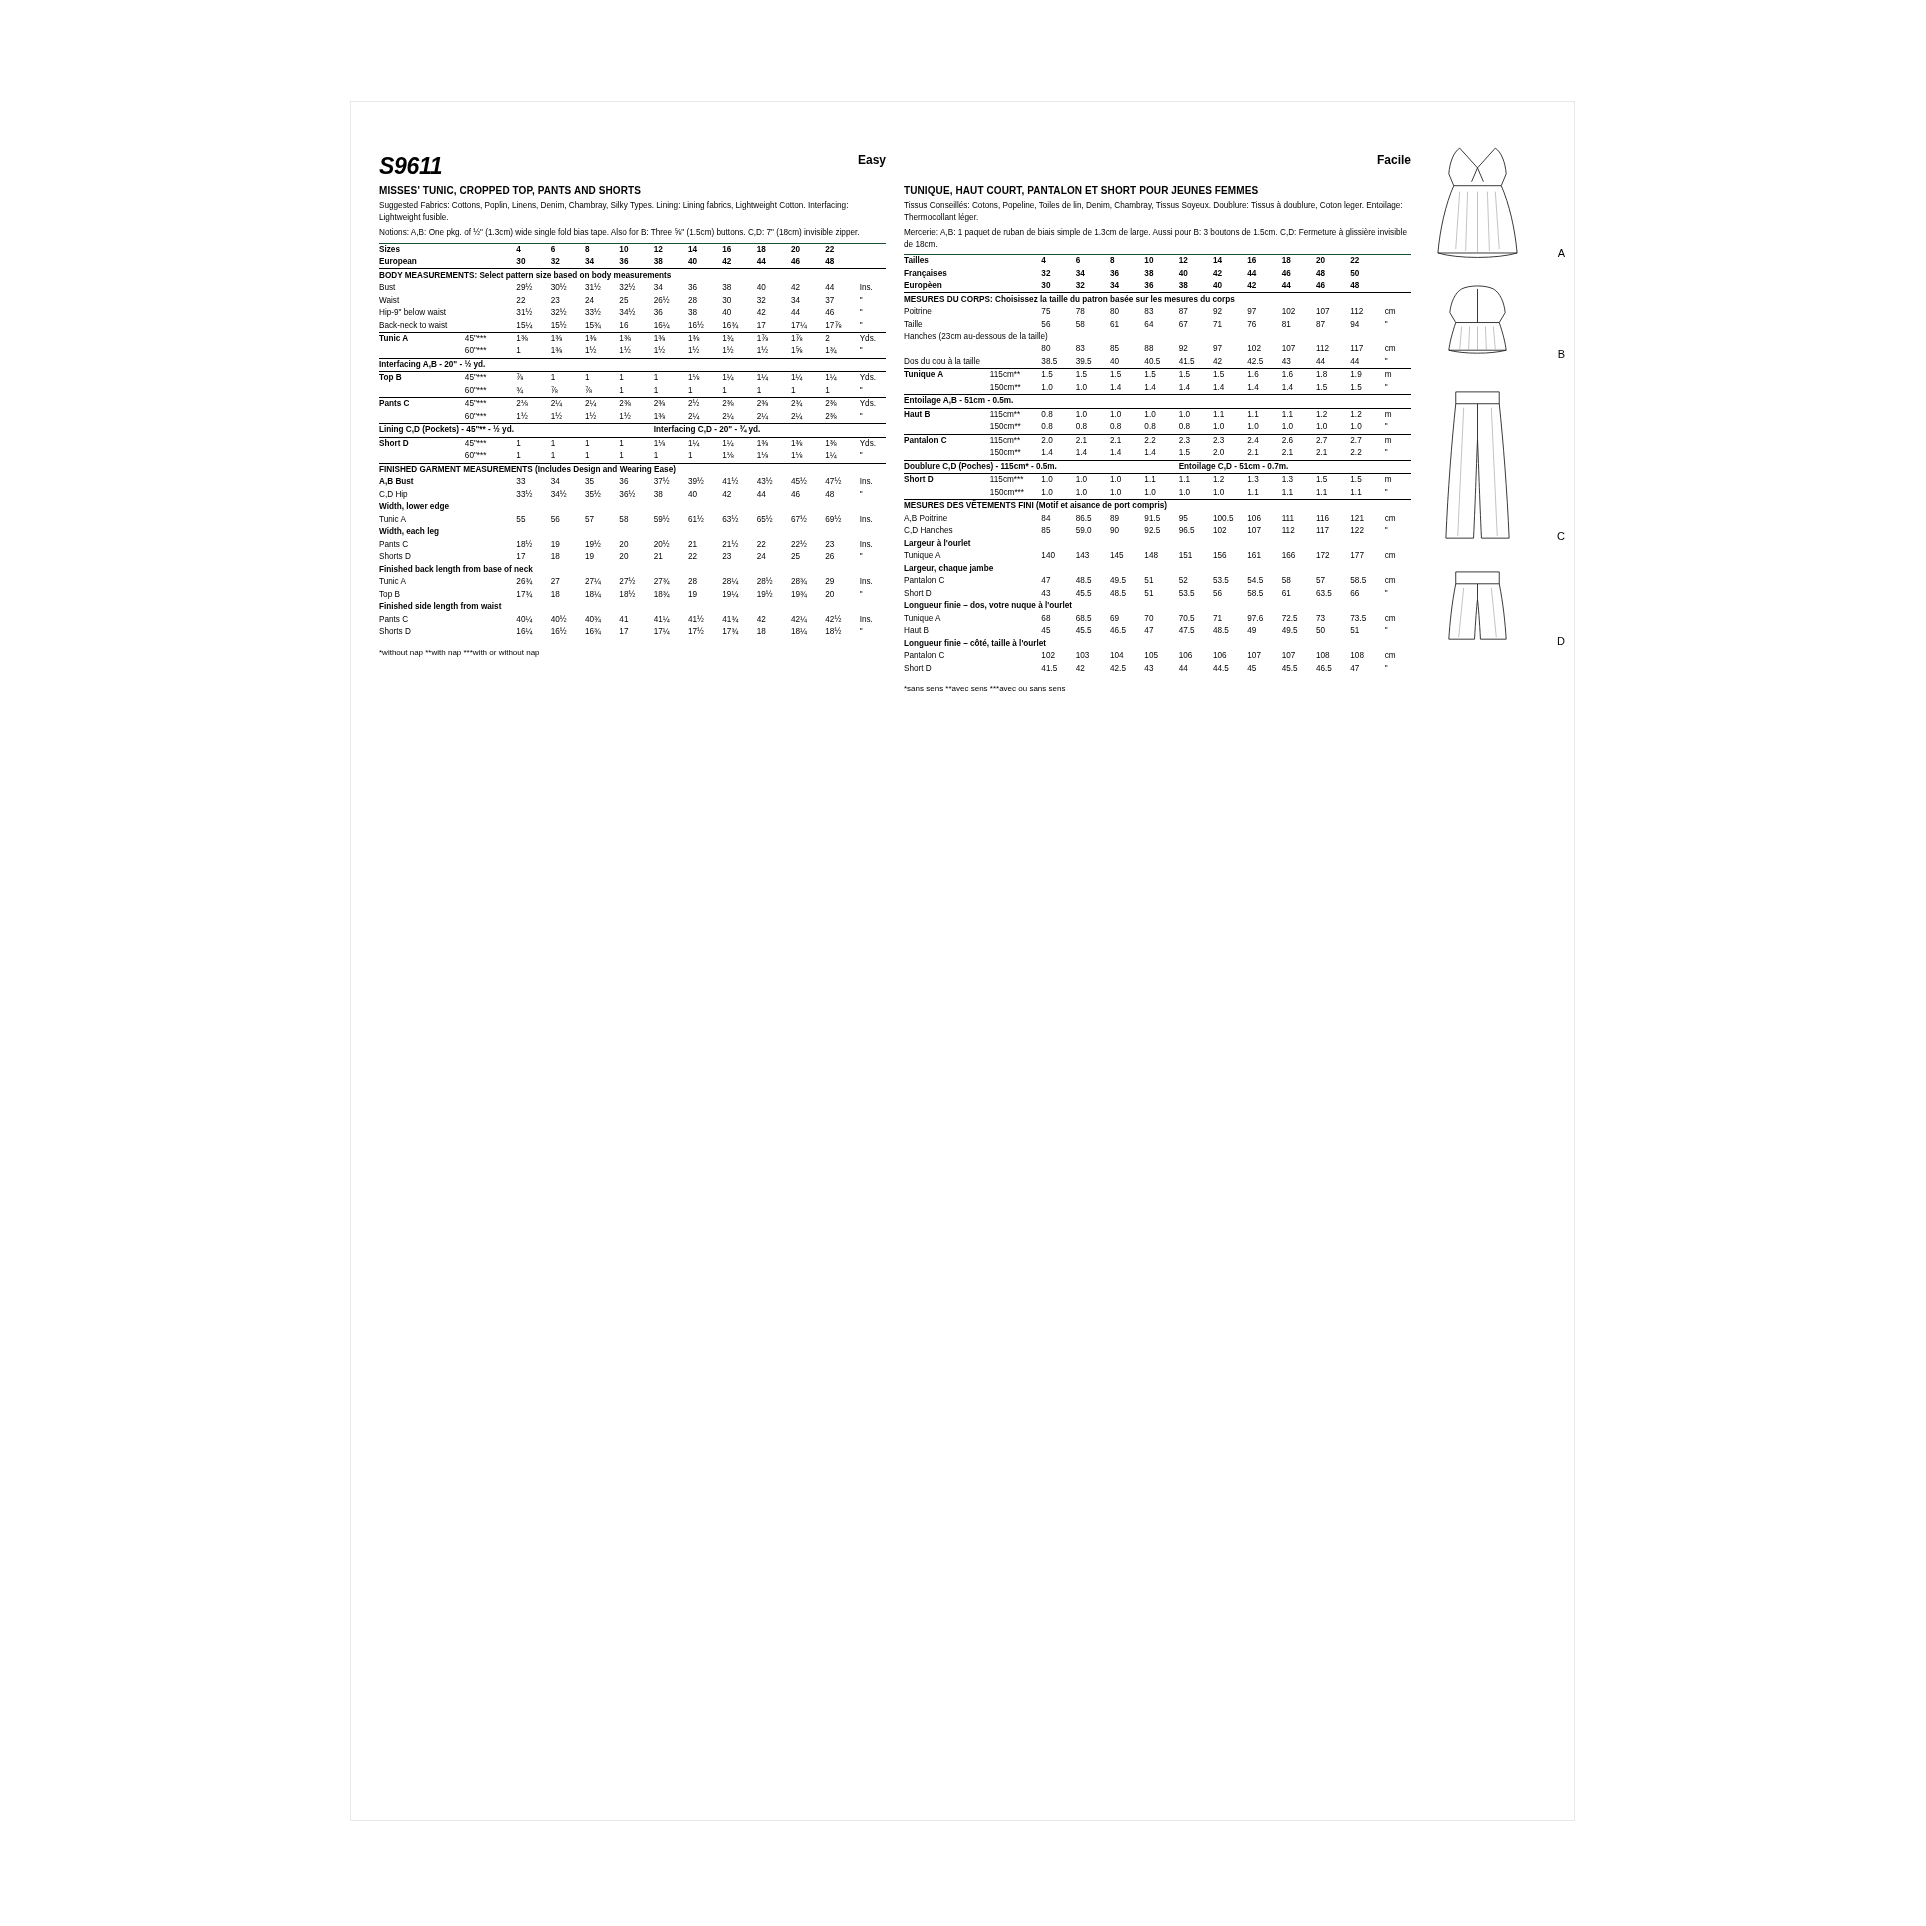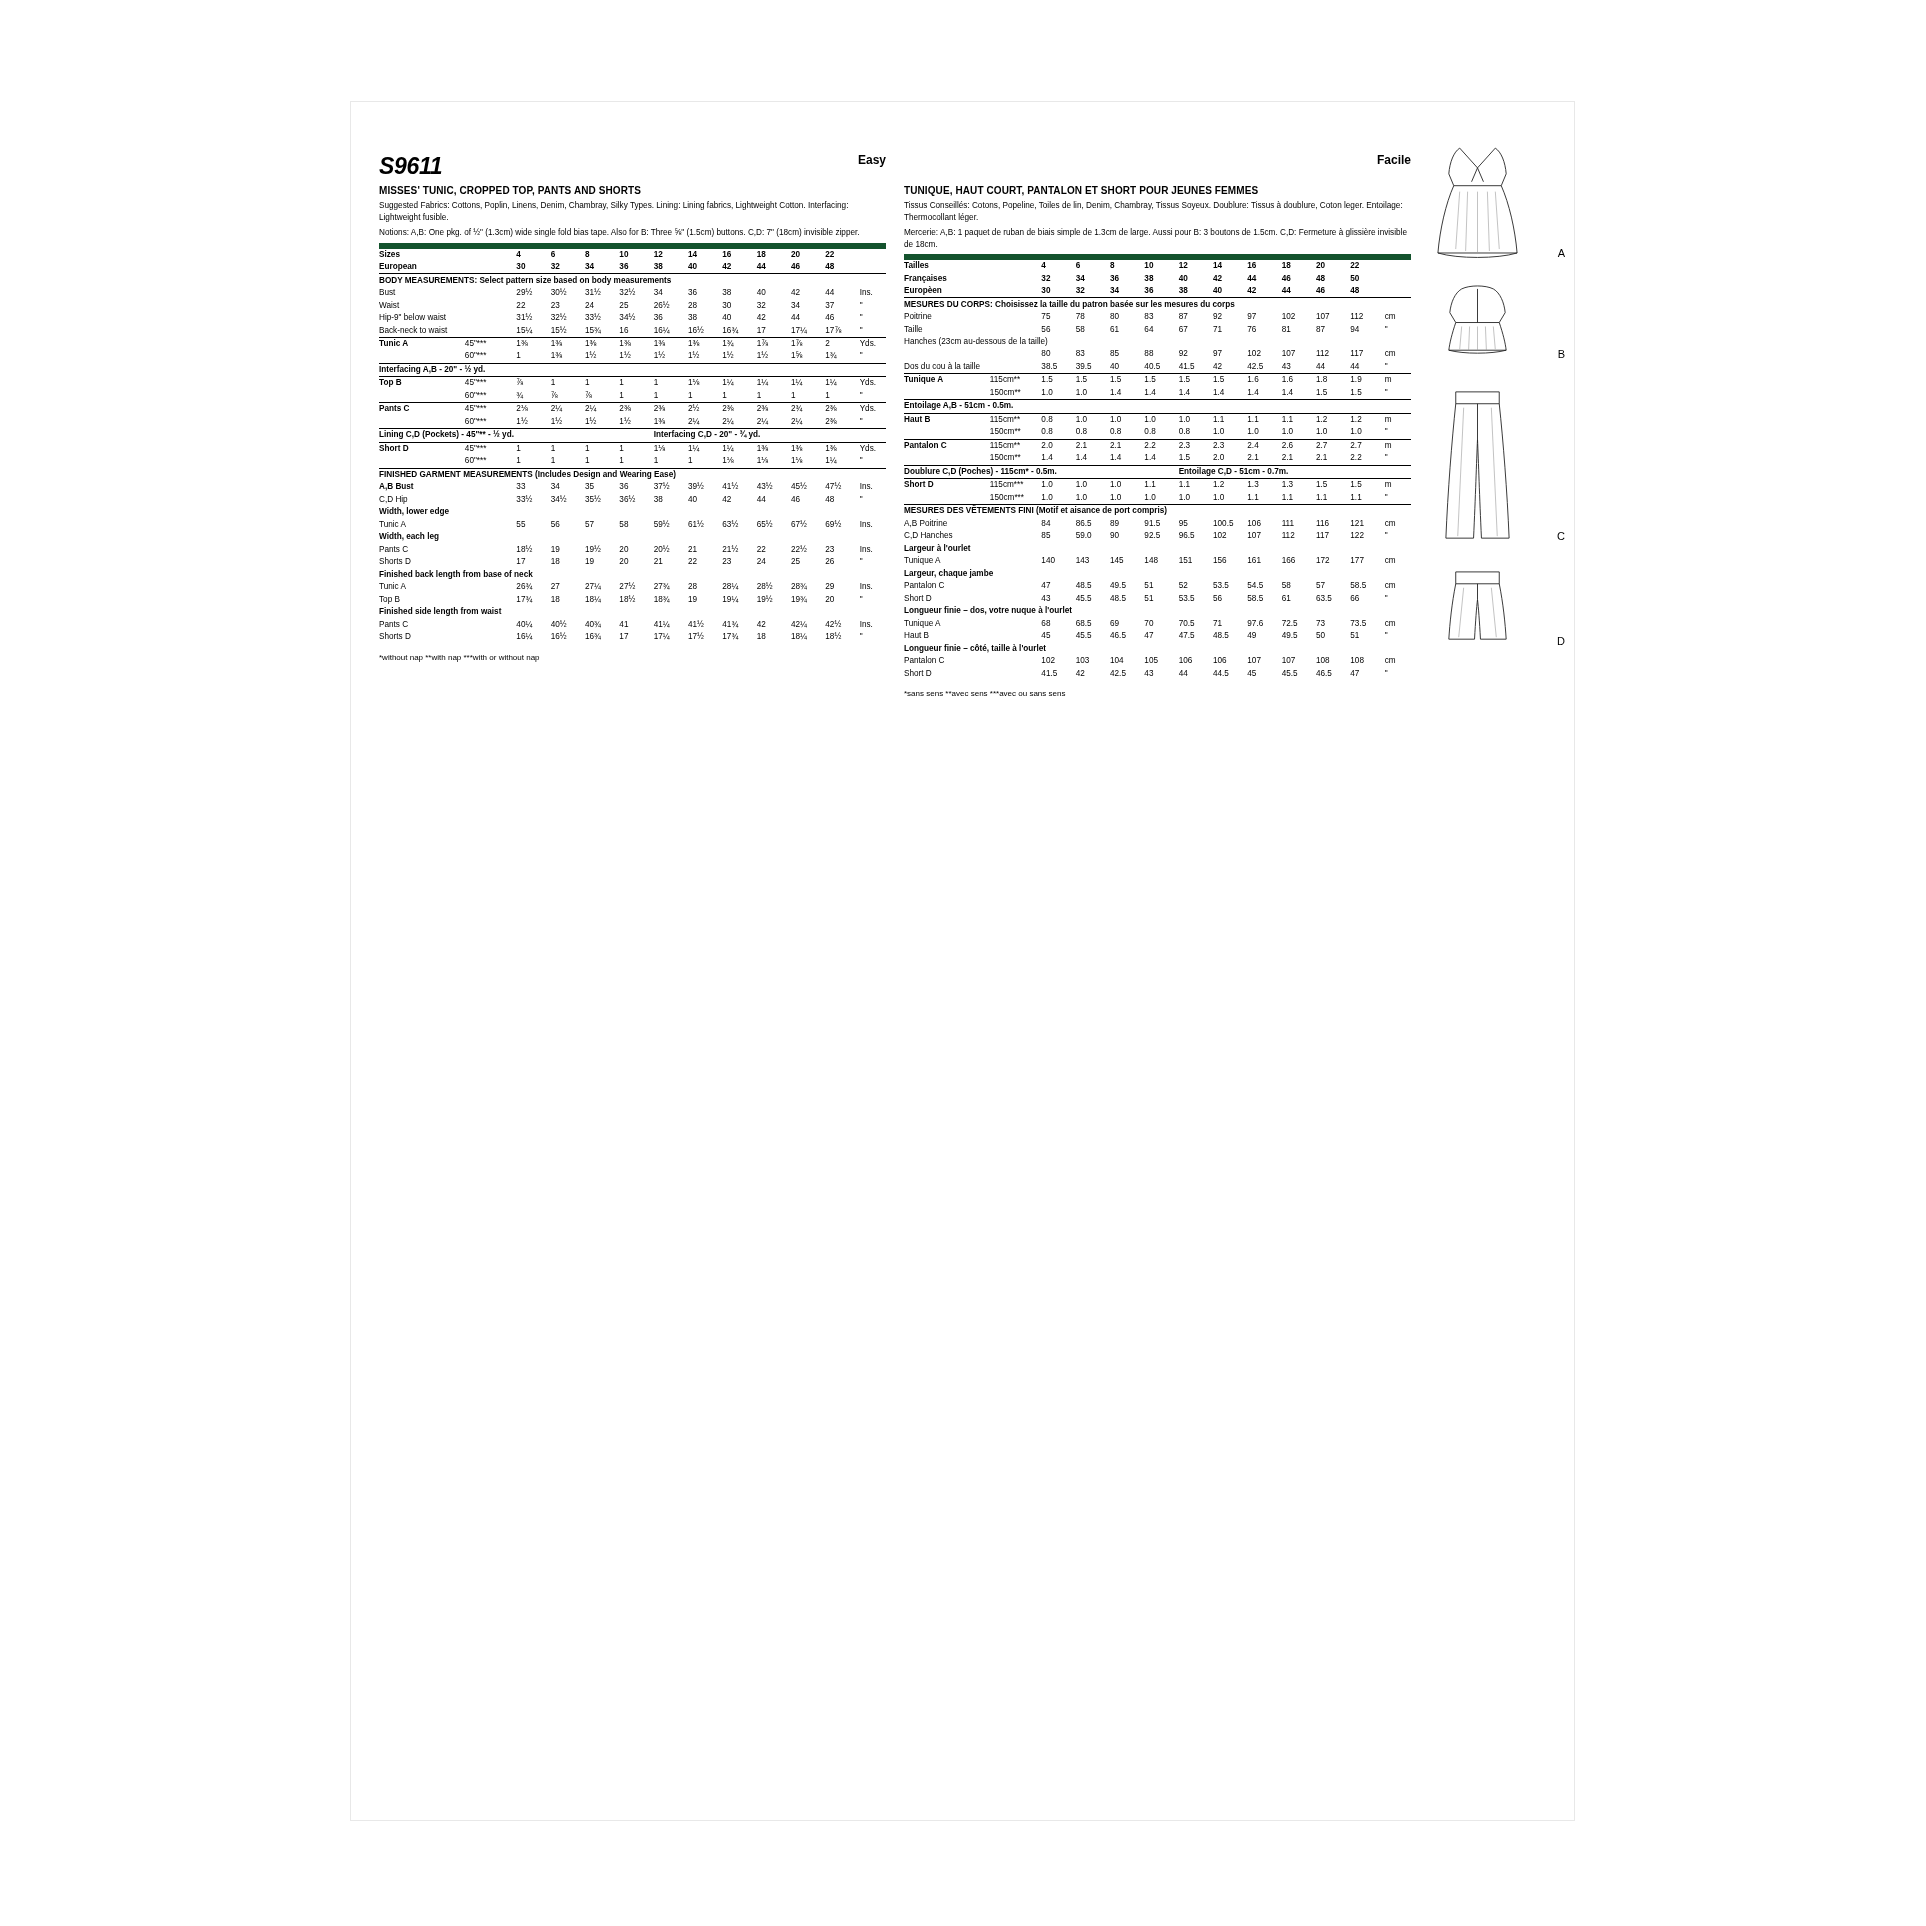--- a/index.html
+++ b/index.html
@@ -14,21 +14,21 @@
 
   .ptn{font-size:23px;font-weight:bold;letter-spacing:-0.3px;font-style:italic;}
   .easy{font-size:12px;float:right;font-weight:bold;}
   .hdr-row{position:relative;height:30px;}
   .subtitle{font-size:10px;font-weight:bold;letter-spacing:0.1px;margin-top:2px;}
   .para{font-size:8.2px;line-height:11.5px;margin-top:4px;}
   .para b{font-weight:normal;}
 
   table.t{border-collapse:collapse;width:100%;font-size:8.2px;margin-top:4px;}
   table.t td{padding:1.1px 0;vertical-align:bottom;line-height:10.3px;}
-  .rule-top td{border-top:6px solid #14532d;}
+  .rule-top td{border-top:1px solid #14532d;}
   .sec td{border-top:1px solid #000;padding-top:2px;}
   .lbl{width:85px;font-weight:bold;}
   .lbl2{width:51px;}
   .num{width:34px;}
   .unit{width:26px;}
   .bold{font-weight:bold;}
   .full{font-weight:bold;}
   .foot{font-size:8px;margin-top:9px;}
 
   .fig{position:relative;margin-bottom:14px;}

